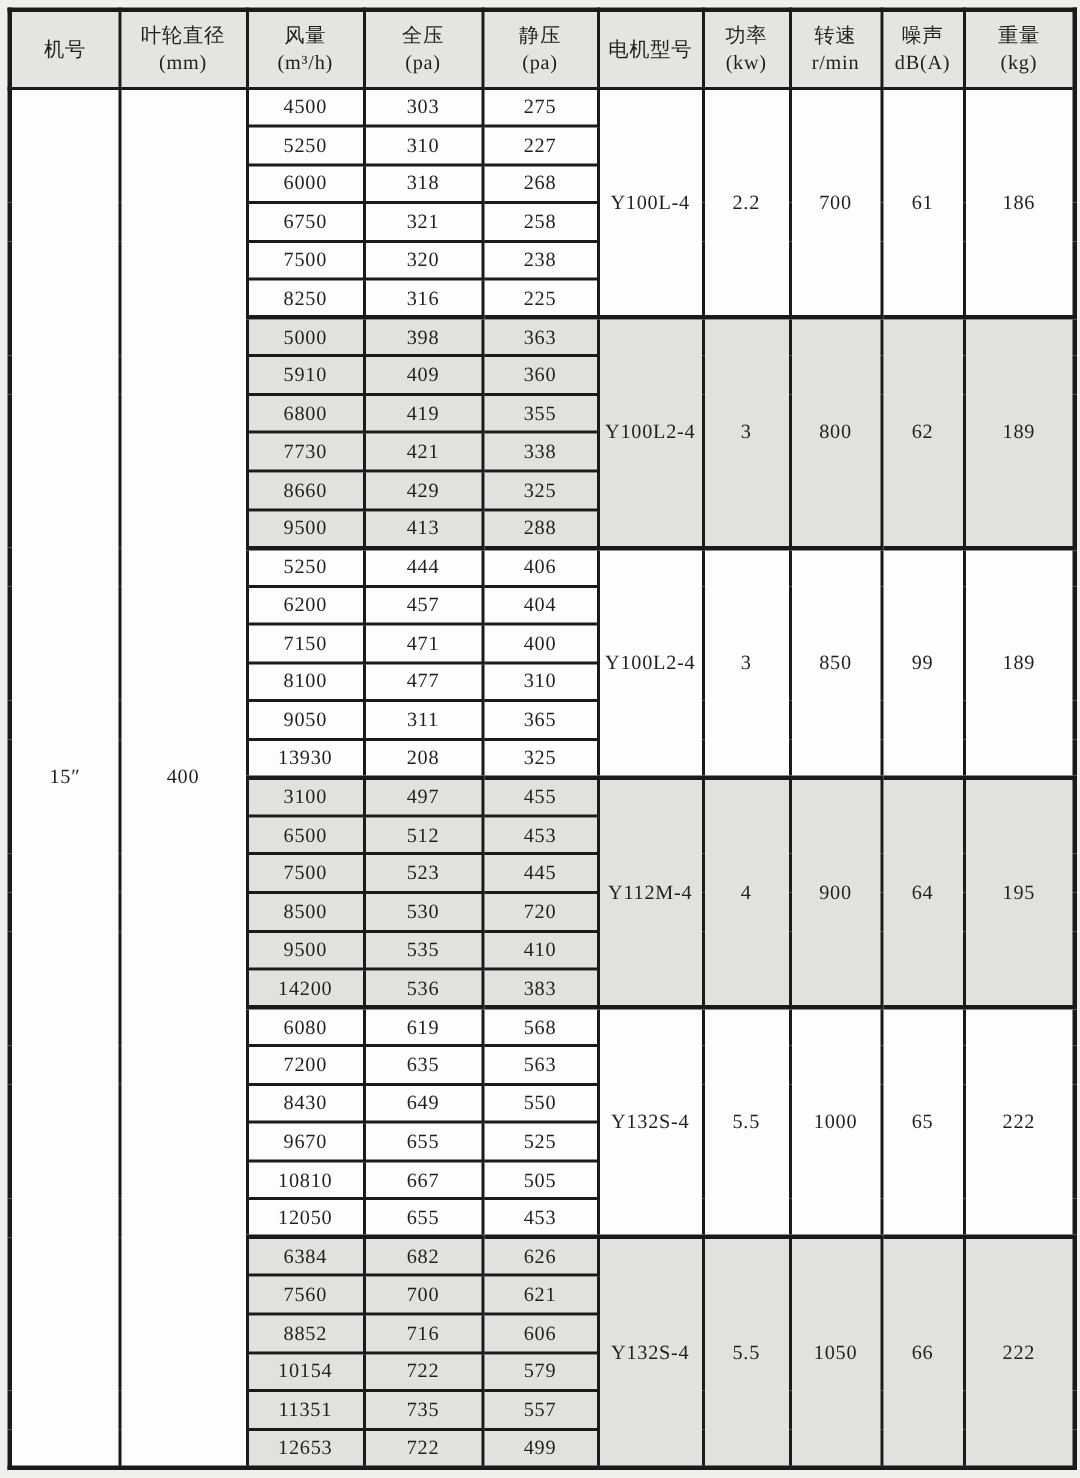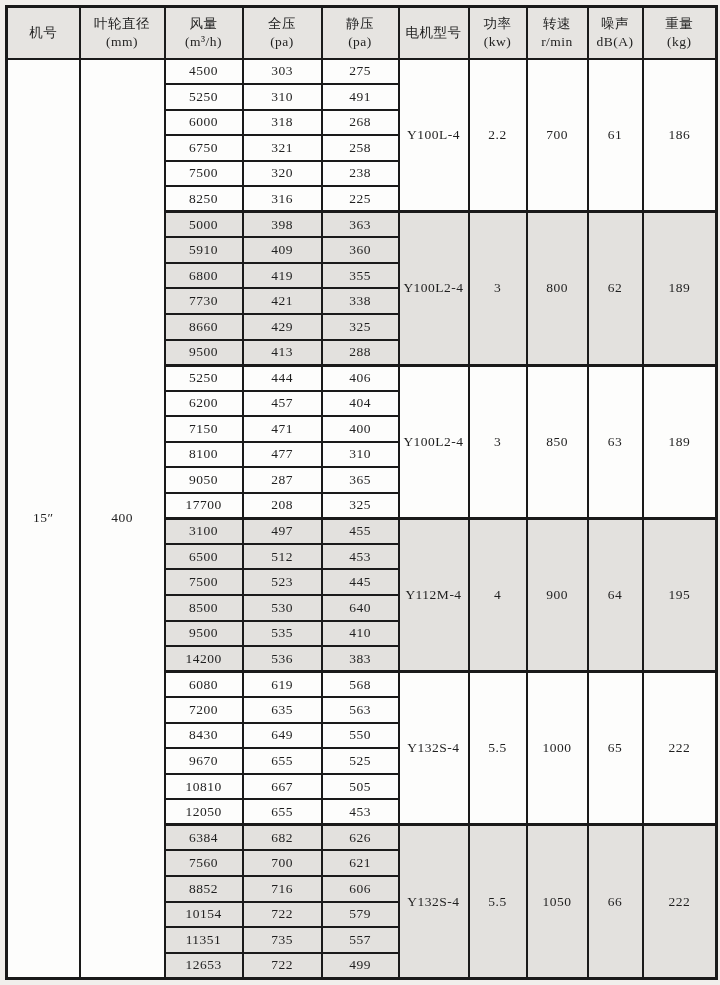--- a/index.html
+++ b/index.html
@@ -89,21 +89,21 @@
           <td>275</td>
           <td rowspan="6" class="motor-cell">Y100L-4</td>
           <td rowspan="6">2.2</td>
           <td rowspan="6">700</td>
           <td rowspan="6">61</td>
           <td rowspan="6">186</td>
         </tr>
         <tr class="">
           <td>5250</td>
           <td>310</td>
-          <td>491</td>
+          <td>227</td>
         </tr>
         <tr class="">
           <td>6000</td>
           <td>318</td>
           <td>268</td>
         </tr>
         <tr class="">
           <td>6750</td>
           <td>321</td>
           <td>258</td>
@@ -153,45 +153,45 @@
           <td>413</td>
           <td>288</td>
         </tr>
         <tr class=" group-start">
           <td>5250</td>
           <td>444</td>
           <td>406</td>
           <td rowspan="6" class="motor-cell">Y100L2-4</td>
           <td rowspan="6">3</td>
           <td rowspan="6">850</td>
-          <td rowspan="6">63</td>
+          <td rowspan="6">99</td>
           <td rowspan="6">189</td>
         </tr>
         <tr class="">
           <td>6200</td>
           <td>457</td>
           <td>404</td>
         </tr>
         <tr class="">
           <td>7150</td>
           <td>471</td>
           <td>400</td>
         </tr>
         <tr class="">
           <td>8100</td>
           <td>477</td>
           <td>310</td>
         </tr>
         <tr class="">
           <td>9050</td>
-          <td>287</td>
+          <td>311</td>
           <td>365</td>
         </tr>
         <tr class="">
-          <td>17700</td>
+          <td>13930</td>
           <td>208</td>
           <td>325</td>
         </tr>
         <tr class="shaded group-start">
           <td>3100</td>
           <td>497</td>
           <td>455</td>
           <td rowspan="6" class="motor-cell">Y112M-4</td>
           <td rowspan="6">4</td>
           <td rowspan="6">900</td>
@@ -204,21 +204,21 @@
           <td>453</td>
         </tr>
         <tr class="shaded">
           <td>7500</td>
           <td>523</td>
           <td>445</td>
         </tr>
         <tr class="shaded">
           <td>8500</td>
           <td>530</td>
-          <td>640</td>
+          <td>720</td>
         </tr>
         <tr class="shaded">
           <td>9500</td>
           <td>535</td>
           <td>410</td>
         </tr>
         <tr class="shaded">
           <td>14200</td>
           <td>536</td>
           <td>383</td>

